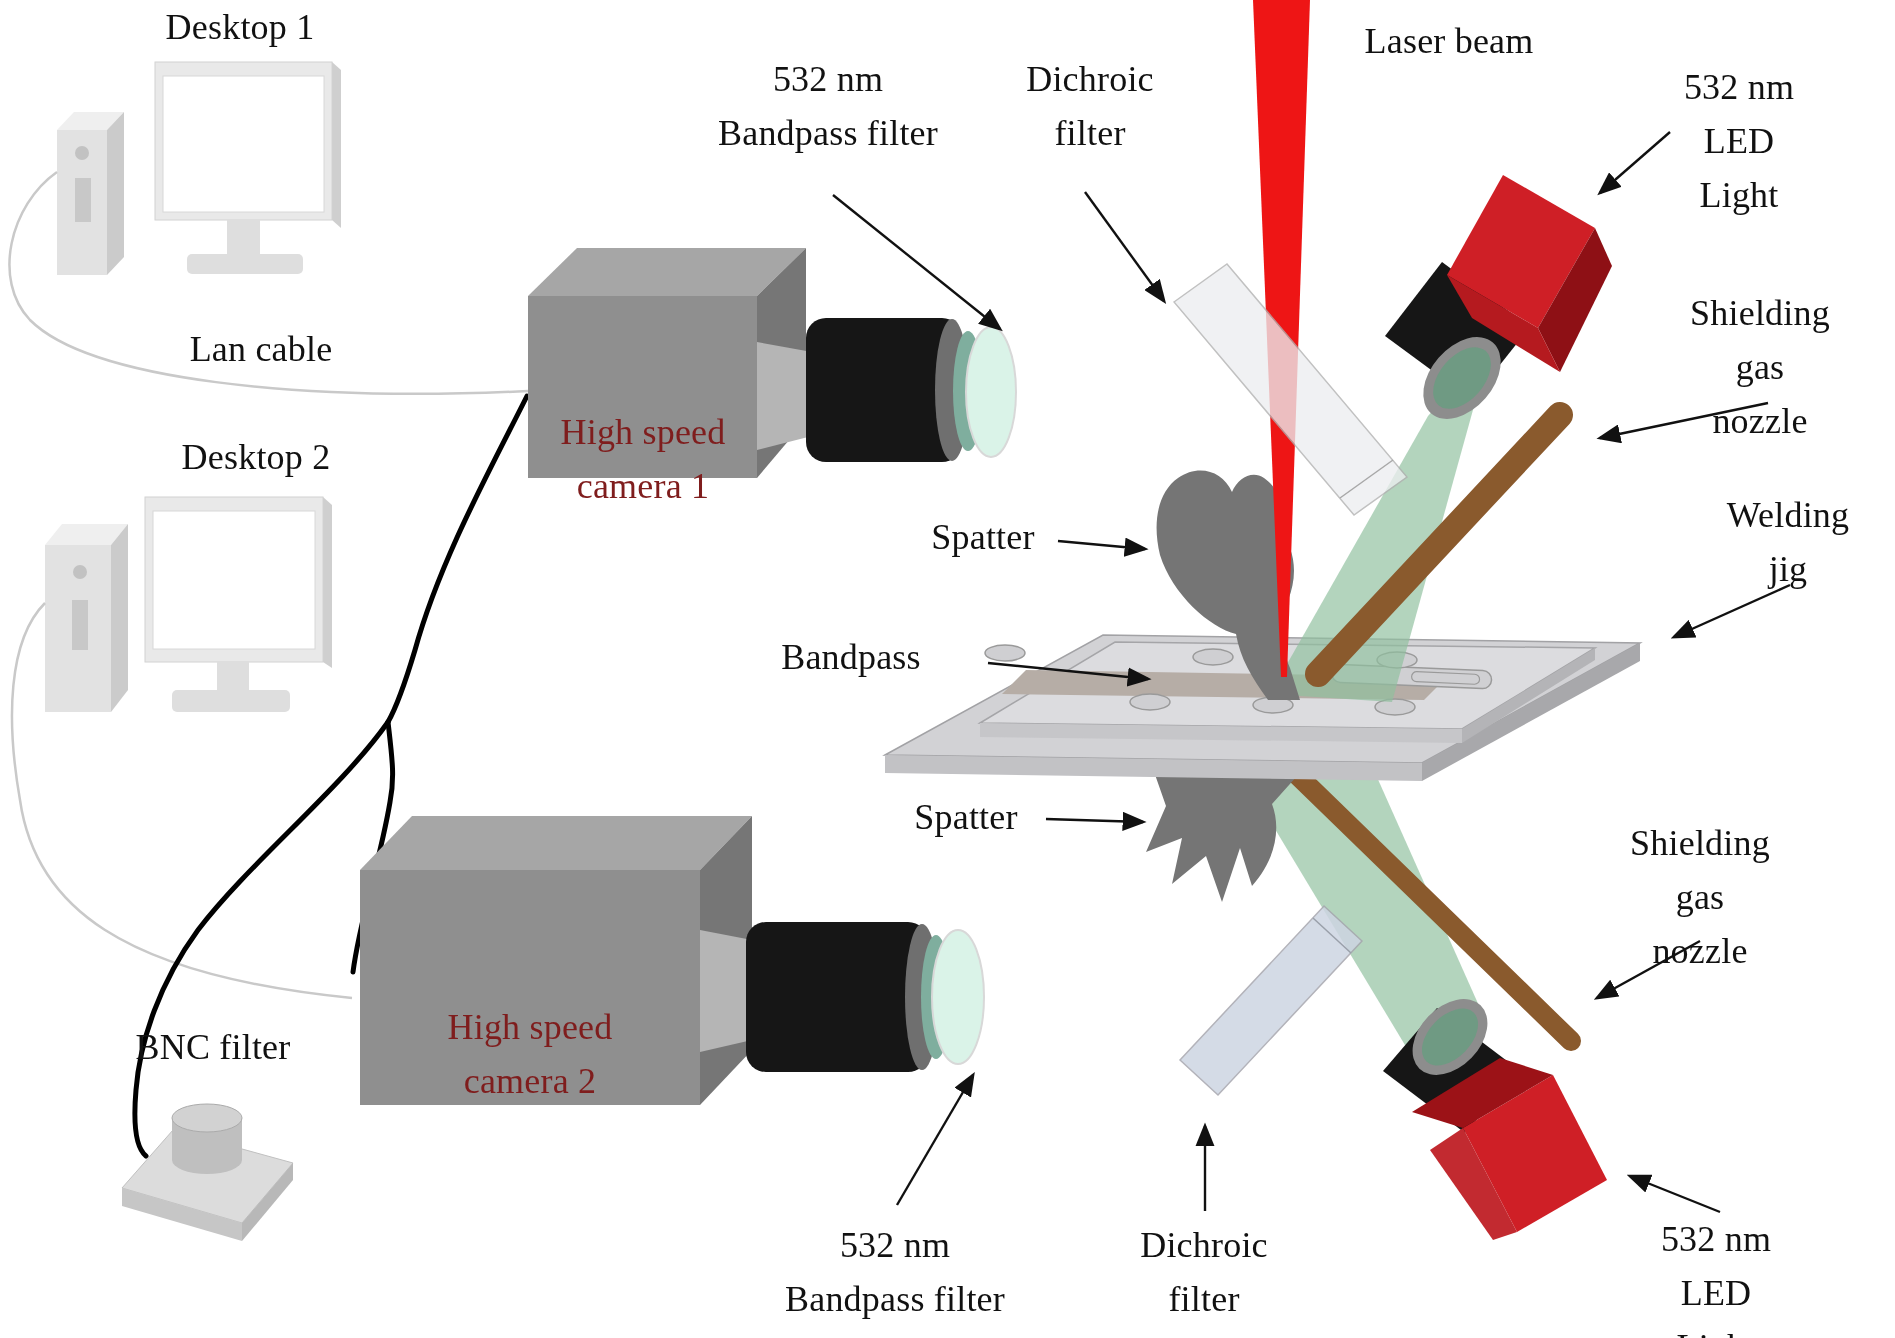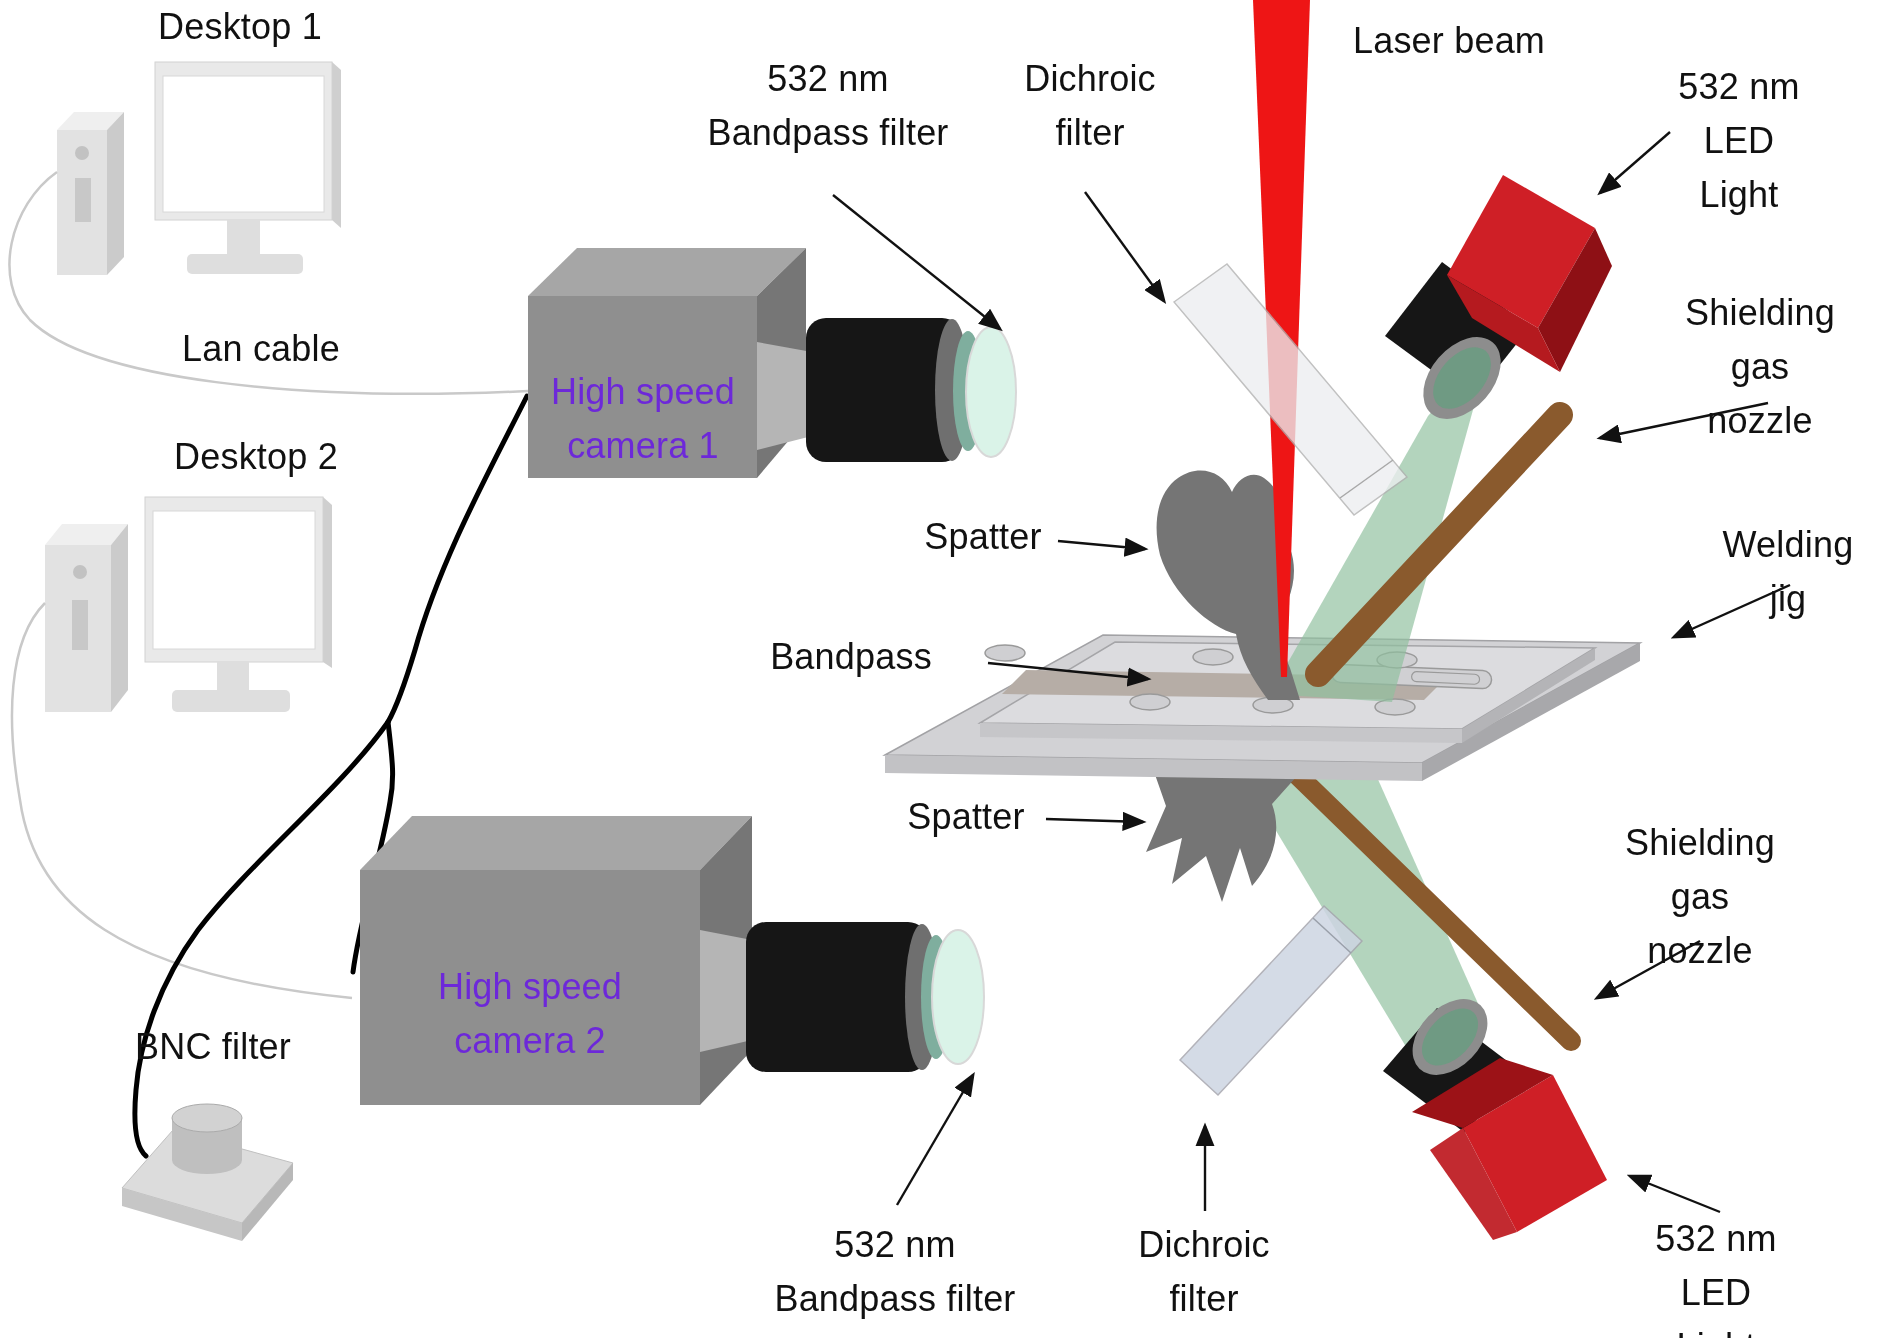--- a/index.html
+++ b/index.html
@@ -1,21 +1,21 @@
 <!DOCTYPE html>
 <html><head>
 <meta charset="utf-8">
 <style>
   html,body{margin:0;padding:0;background:#fff;}
   #stage{position:relative;width:1895px;height:1338px;background:#fff;overflow:hidden;
-         font-family:Liberation Sans, sans-serif;}
+         font-family:Liberation Serif, serif;}
   #scene{position:absolute;left:0;top:0;}
   .lbl{position:absolute;transform:translateX(-50%);white-space:pre-line;text-align:center;
        font-size:36px;line-height:1.5;color:#111;letter-spacing:0.2px;}
-  .lbl.on-box{color:#6d28d9;}
+  .lbl.on-box{color:#7f1d1d;margin-top:40px;}
 </style>
 </head>
 <body>
 
 <div id="stage">
 
 <svg id="scene" width="1895" height="1338" viewBox="0 0 1895 1338">
   <defs>
     <marker id="ah" markerWidth="10" markerHeight="8" refX="8.5" refY="4" orient="auto" markerUnits="strokeWidth">
       <path d="M0,0 L10,4 L0,8 z" fill="#111"></path>
@@ -175,21 +175,21 @@
 <div class="lbl" style="left:828px;top:52px;">532 nm
 Bandpass filter</div>
 <div class="lbl" style="left:1090px;top:52px;">Dichroic
 filter</div>
 <div class="lbl" style="left:1449px;top:14px;">Laser beam</div>
 <div class="lbl" style="left:1739px;top:60px;">532 nm LED
 Light</div>
 <div class="lbl" style="left:1760px;top:286px;">Shielding gas
 nozzle</div>
 <div class="lbl" style="left:983px;top:510px;">Spatter</div>
-<div class="lbl" style="left:1788px;top:518px;">Welding jig</div>
+<div class="lbl" style="left:1788px;top:488px;">Welding jig</div>
 <div class="lbl" style="left:851px;top:630px;">Bandpass</div>
 <div class="lbl" style="left:966px;top:790px;">Spatter</div>
 <div class="lbl" style="left:1700px;top:816px;">Shielding gas
 nozzle</div>
 <div class="lbl" style="left:895px;top:1218px;">532 nm
 Bandpass filter</div>
 <div class="lbl" style="left:1204px;top:1218px;">Dichroic
 filter</div>
 <div class="lbl" style="left:1716px;top:1212px;">532 nm LED
 Light</div>

